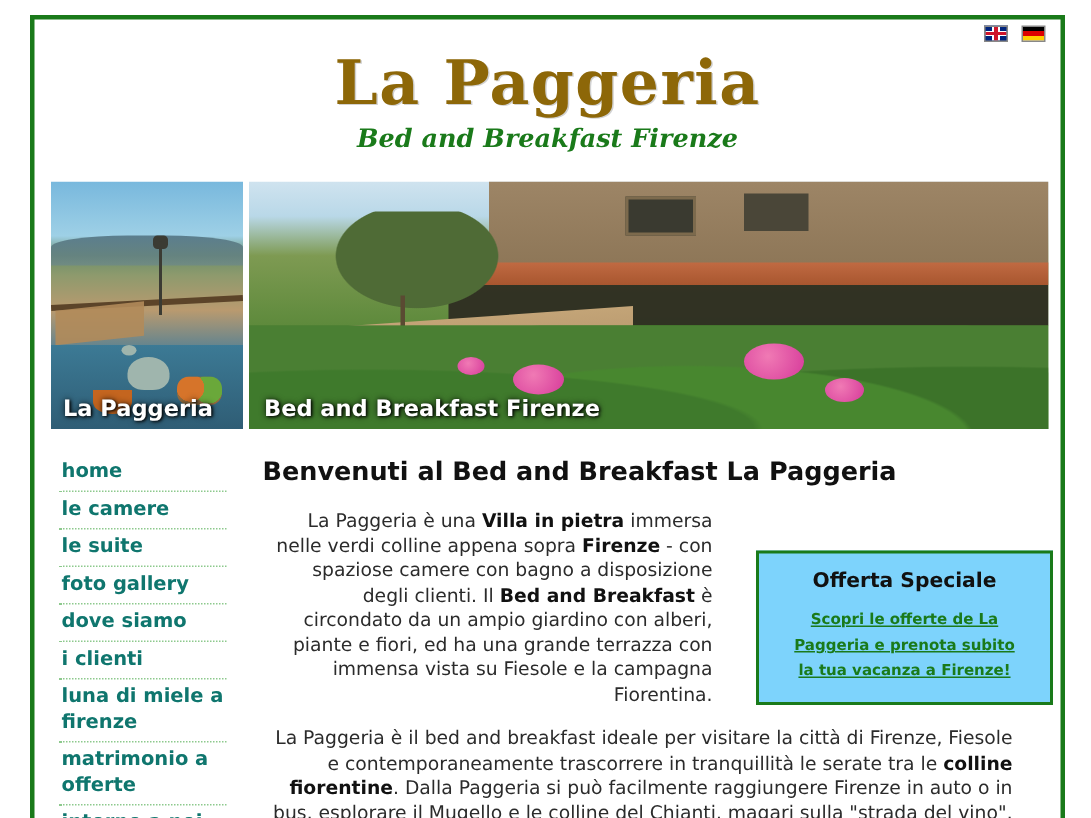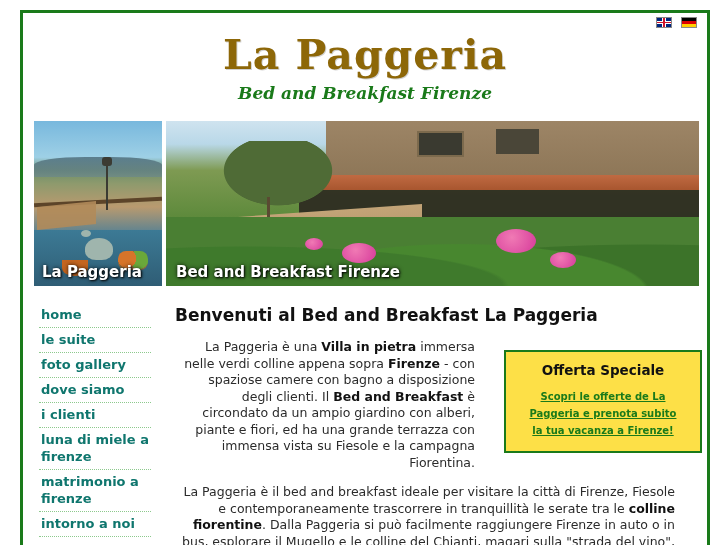--- a/index.html
+++ b/index.html
@@ -104,23 +104,23 @@
     font-size:17px;font-weight:bold;color:#111;margin:0 0 14px 0;
   }
   .content p{
     font-size:12.5px;line-height:16.5px;color:#2b2b2b;margin:0 0 13px 0;text-align:right;
   }
   .p-one{width:300px;}
   .p-two{width:500px;}
   b{font-weight:bold;color:#111;}
   
   .offer{
-    position:absolute;left:329px;top:45px;width:198px;
+    position:absolute;left:329px;top:62px;width:198px;
     border:2px solid #1a7a1a;box-sizing:border-box;
-    padding:10px 8px 12px 8px;text-align:center;background:#fde047;
+    padding:10px 8px 12px 8px;text-align:center;background:#7dd3fc;
   }
   .offer-title{font-size:13.5px;font-weight:bold;color:#111;margin:0 0 10px 0;}
   .offer-link{
     display:block;font-size:10px;font-weight:bold;color:#1a7a1a;
     text-decoration:underline;line-height:17px;cursor:pointer;
   }
 </style>
 </head>
 <body>
 
@@ -172,26 +172,27 @@
         <div class="pb-fl pb-f1"></div>
         <div class="pb-fl pb-f2"></div>
         <div class="pb-fl pb-f3"></div>
       </div>
       <span class="caption">Bed and Breakfast Firenze</span>
     </div>
   </div>
 
   <nav class="sidebar">
     <a class="nav-item">home</a>
+    <a class="nav-item">le camere</a>
     <a class="nav-item">le suite</a>
     <a class="nav-item">foto gallery</a>
     <a class="nav-item">dove siamo</a>
     <a class="nav-item">i clienti</a>
     <a class="nav-item">luna di miele a firenze</a>
-    <a class="nav-item">matrimonio a firenze</a>
+    <a class="nav-item">matrimonio a offerte</a>
     <a class="nav-item">intorno a noi</a>
 
   </nav>
 
   <div class="content">
     <h2 class="content-title">Benvenuti al Bed and Breakfast La Paggeria</h2>
 
     <p class="p-one"><span>La Paggeria è una </span><b>Villa in pietra</b><span> immersa nelle verdi colline appena sopra </span><b>Firenze</b><span> - con spaziose camere con bagno a disposizione degli clienti. Il </span><b>Bed and Breakfast</b><span> è circondato da un ampio giardino con alberi, piante e fiori, ed ha una grande terrazza con immensa vista su Fiesole e la campagna Fiorentina.</span></p>
 
     <p class="p-two"><span>La Paggeria è il bed and breakfast ideale per visitare la città di Firenze, Fiesole e contemporaneamente trascorrere in tranquillità le serate tra le </span><b>colline fiorentine</b><span>. Dalla Paggeria si può facilmente raggiungere Firenze in auto o in bus, esplorare il Mugello e le colline del Chianti, magari sulla "strada del vino", giocare a Golf al Poggio dei Medici Golf Club, o assistere ad una delle eccitanti gare dell'autodromo internazionale del Mugello.</span></p>

